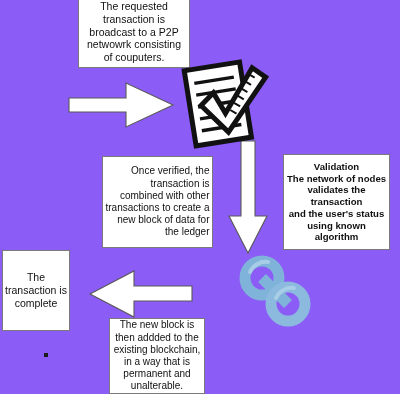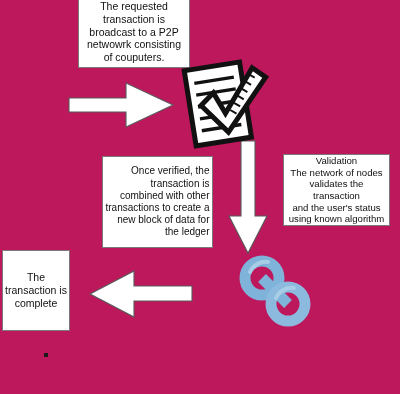--- a/index.html
+++ b/index.html
@@ -8,21 +8,21 @@
     padding: 0;
     background: #ffffff;
   }
   body {
     font-family: "Liberation Sans", sans-serif;
   }
   #canvas {
     position: relative;
     width: 400px;
     height: 394px;
-    background: #be185d;
+    background: #8b5cf6;
     overflow: hidden;
   }
   .tbox {
     position: absolute;
     box-sizing: border-box;
     border: 1px solid #7a7a7a;
     background: #ffffff;
     color: #101010;
     display: flex;
     align-items: center;
@@ -40,22 +40,23 @@
   #box-request {
     left: 2px; top: 68px; width: 70px; height: 66px;
     font-size: 10.5px;
   }
   #box-verified {
     left: 102px; top: 156px; width: 111px; height: 92px;
     font-size: 10px;
     text-align: right;
   }
   #box-validation {
-    left: 283px; top: 154px; width: 107px; height: 72px;
+    left: 283px; top: 154px; width: 107px; height: 96px;
     font-size: 9.6px;
+    font-weight: bold;
   }
   #box-complete {
     left: 2px; top: 250px; width: 68px; height: 81px;
     font-size: 10.5px;
   }
   #box-newblock {
     left: 109px; top: 318px; width: 96px; height: 76px;
     font-size: 10px;
   }
 
@@ -105,20 +106,26 @@
   <div class="tbox" id="box-validation">Validation
 The network of nodes
 validates the transaction
 and the user's status
 using known algorithm</div>
 
   <div class="tbox" id="box-complete">The
 transaction is
 complete</div>
 
+  <div class="tbox" id="box-newblock">The new block is
+then  addded to the
+existing blockchain,
+in a way that is
+permanent and
+unalterable.</div>
 
   <div class="arrow" id="arrow-right">
     <svg width="108" height="58" viewBox="0 0 108 58">
       <polygon points="1,22 58,22 58,7 105,29 58,51 58,36 1,36" fill="#ffffff" stroke="#595959" stroke-width="1.1" stroke-linejoin="miter"></polygon>
     </svg>
   </div>
 
   <div class="arrow" id="arrow-down">
     <svg width="44" height="116" viewBox="0 0 44 116">
       <polygon points="15,1 29,1 29,76 41,76 22,113 3,76 15,76" fill="#ffffff" stroke="#595959" stroke-width="1.1" stroke-linejoin="miter"></polygon>

